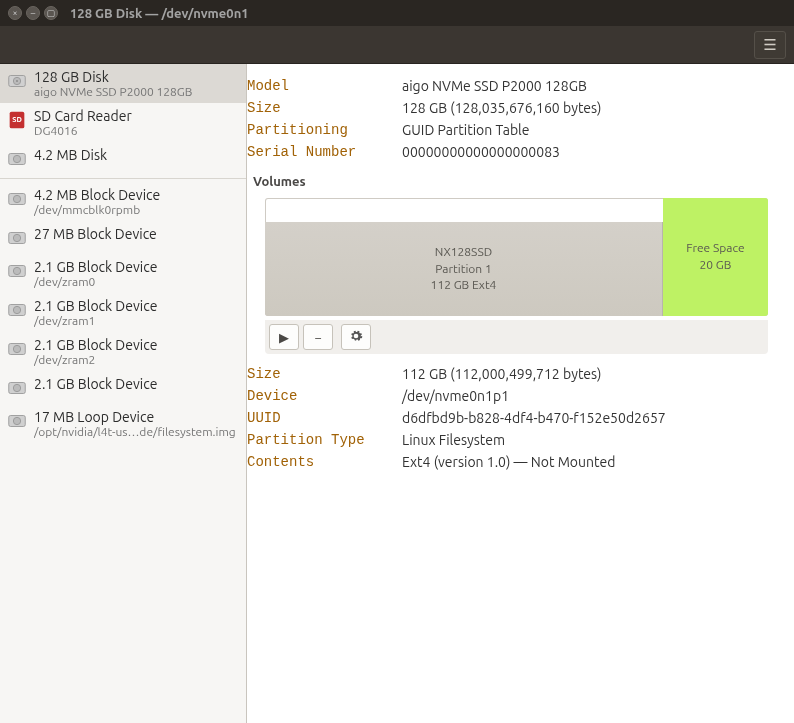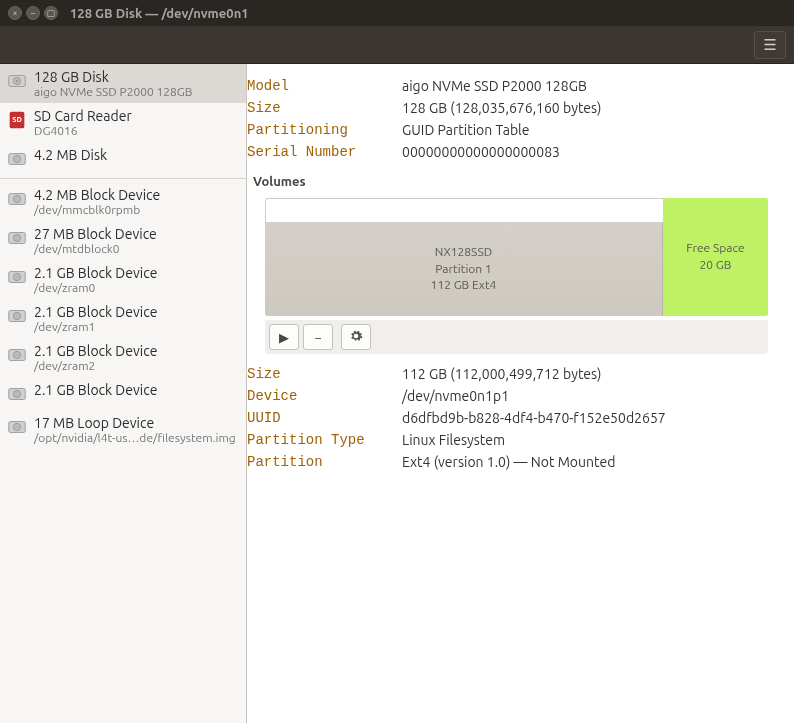--- a/index.html
+++ b/index.html
@@ -225,21 +225,20 @@
 
       <div class="side-item">
         <div class="side-icon">
             <svg class="disk-icon-svg" viewBox="0 0 24 24">
               <rect x="3" y="6" width="18" height="12" rx="2" fill="#d0d0d0" stroke="#9a9a9a"></rect>
               <circle cx="12" cy="12" r="4" fill="#bbb" stroke="#999"></circle>
             </svg>
           </div>
         <div class="side-text">
           <div class="side-title">27 MB Block Device</div>
-          <div class="side-sub">/dev/mtdblock0</div>
         </div>
       </div>
 
       <div class="side-item">
         <div class="side-icon">
             <svg class="disk-icon-svg" viewBox="0 0 24 24">
               <rect x="3" y="6" width="18" height="12" rx="2" fill="#d0d0d0" stroke="#9a9a9a"></rect>
               <circle cx="12" cy="12" r="4" fill="#bbb" stroke="#999"></circle>
             </svg>
           </div>
@@ -347,19 +346,19 @@
 
       <div class="kv-rows">
         <div class="kv-key">Size</div>
         <div class="kv-val">112 GB (112,000,499,712 bytes)</div>
         <div class="kv-key">Device</div>
         <div class="kv-val">/dev/nvme0n1p1</div>
         <div class="kv-key">UUID</div>
         <div class="kv-val">d6dfbd9b-b828-4df4-b470-f152e50d2657</div>
         <div class="kv-key">Partition Type</div>
         <div class="kv-val">Linux Filesystem</div>
-        <div class="kv-key">Partition</div>
+        <div class="kv-key">Contents</div>
         <div class="kv-val">Ext4 (version 1.0) — Not Mounted</div>
       </div>
 
     </div>
   </div>
 </div>
 
 </body></html>

